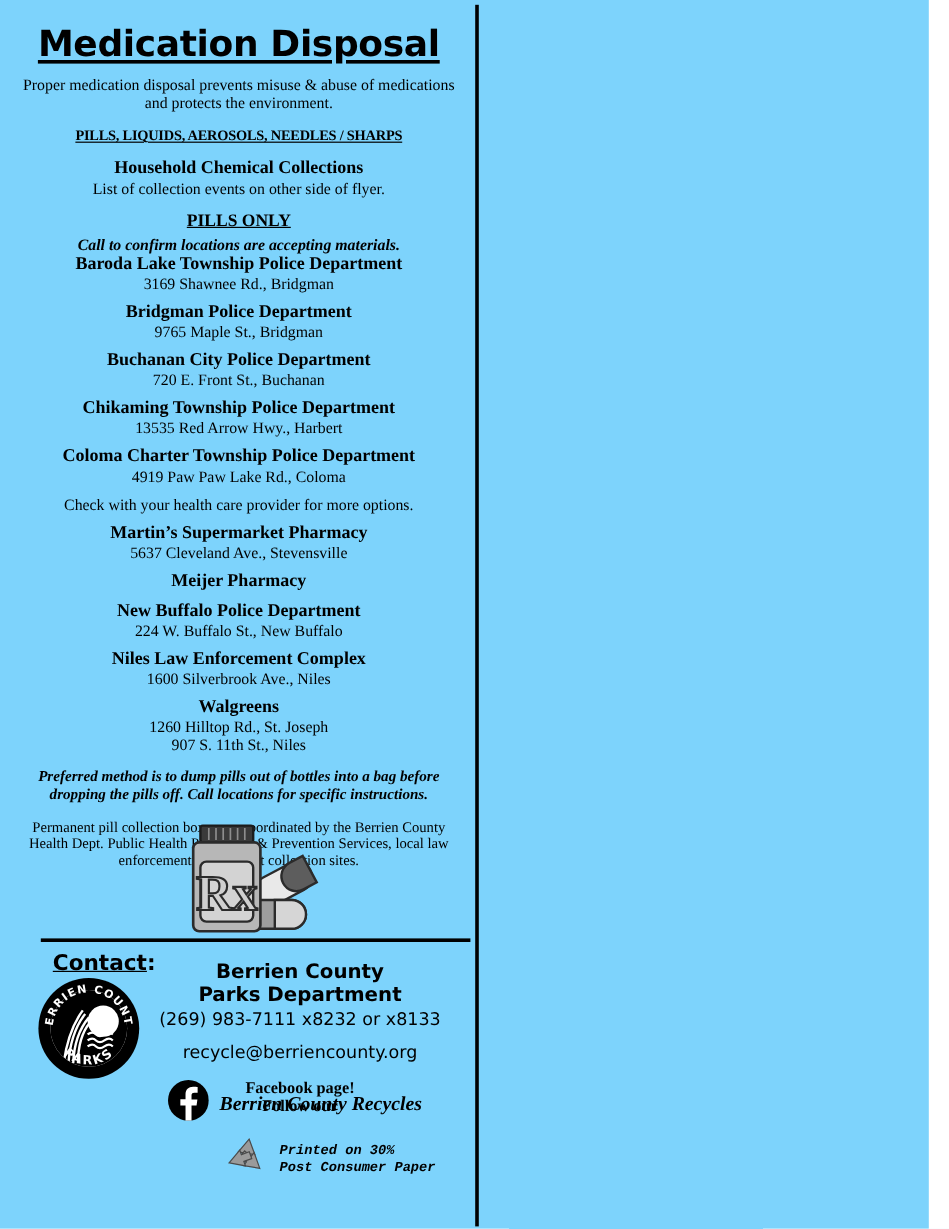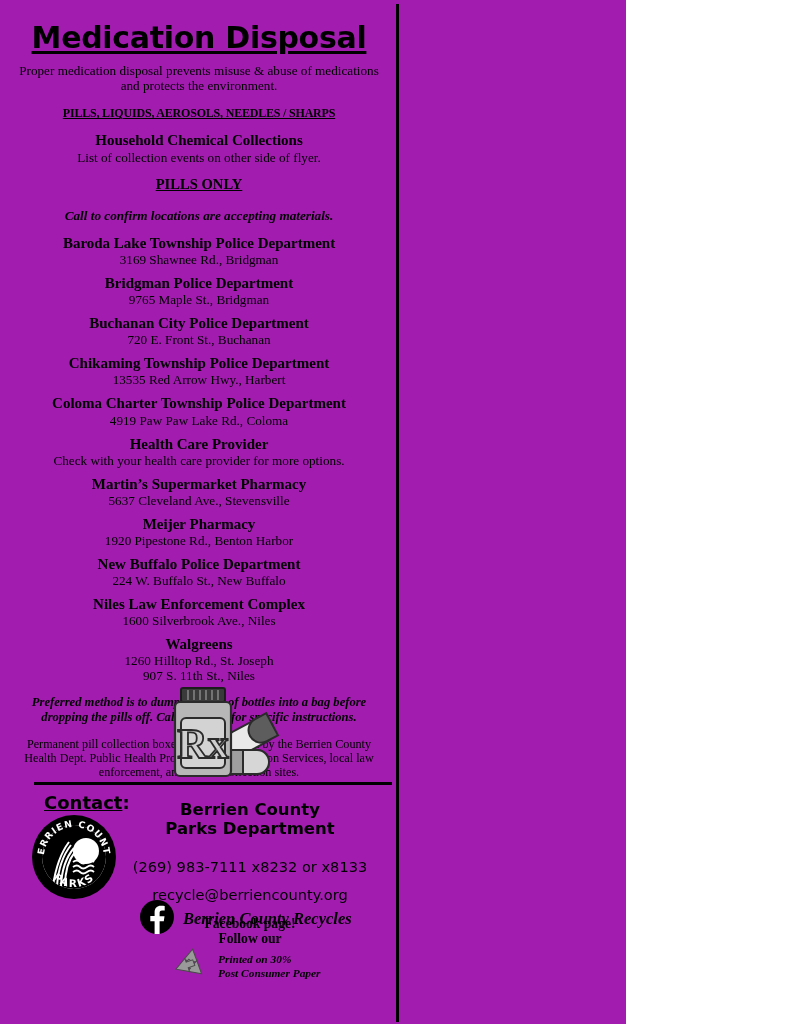--- a/index.html
+++ b/index.html
@@ -2,23 +2,23 @@
 <html><head>
 <meta charset="utf-8">
 <style>
   html, body {
     margin: 0;
     padding: 0;
     background: #ffffff;
   }
   .page {
     position: relative;
-    width: 626px;
+    width: 774px;
     height: 1024px;
-    background: #a21caf;
+    background: #7dd3fc;
     color: #000000;
     font-family: "Liberation Serif", "DejaVu Serif", serif;
     overflow: hidden;
   }
   
   .col-left {
     position: absolute;
     left: 0; top: 0;
     width: 396px;
     height: 1024px;
@@ -81,39 +81,39 @@
     line-height: 1.14;
     margin: 0;
   }
   .ent-addr {
     text-align: center;
     font-size: 13.2px;
     line-height: 1.14;
     margin: 0;
   }
   .entry { margin-top: 8px; }
-  .entry-first { margin-top: 12px; }
+  .entry-first { margin-top: 1px; }
   
   .lc-inner {
     position: absolute;
     left: 18px; top: 22px;
     width: 362px;
   }
   .med-title { font-size: 30px; }
   .pills-sharps {
     text-align: center;
     font-weight: bold;
     font-size: 12px;
     text-decoration: underline;
     margin: 13px 0 0 0;
     letter-spacing: -0.2px;
   }
   .rx-img {
     position: absolute;
-    left: 155px; top: 686px;
+    left: 141px; top: 686px;
     width: 126px; height: 96px;
   }
   
   .contact-block {
     position: absolute;
     left: 0; top: 788px;
     width: 396px; height: 236px;
   }
   .contact-label {
     position: absolute;
@@ -136,21 +136,21 @@
   }
   .parks-dept {
     font-family: "DejaVu Sans", sans-serif;
     font-weight: bold;
     font-size: 16.5px;
     line-height: 1.16;
   }
   .parks-phone {
     font-family: "DejaVu Sans", sans-serif;
     font-size: 14.6px;
-    margin-top: 20px;
+    margin-top: 3px;
   }
   .parks-email {
     font-family: "DejaVu Sans", sans-serif;
     font-size: 14.6px;
     margin-top: 11px;
   }
   .follow {
     font-weight: bold;
     font-size: 13.6px;
     line-height: 1.12;
@@ -164,24 +164,25 @@
     align-items: center;
     gap: 9px;
   }
   .fb-text {
     font-weight: bold;
     font-style: italic;
     font-size: 16.5px;
   }
   .recycle-row {
     position: absolute;
-    left: 170px; top: 158px;
+    left: 185px; top: 158px;
     display: flex;
     align-items: center;
     gap: 8px;
+    font-family: Liberation Mono, monospace;
   }
   .recycle-text {
     font-weight: bold;
     font-style: italic;
     font-size: 11.4px;
     line-height: 1.22;
   }
 </style>
 </head>
 <body>
@@ -201,21 +202,21 @@
       <p class="p p-gap">Proper medication disposal prevents misuse &amp; abuse of medications and protects the environment.</p>
 
       <div class="pills-sharps">PILLS, LIQUIDS, AEROSOLS, NEEDLES / SHARPS</div>
 
       <div style="margin-top:11px;">
         <div class="ent-name">Household Chemical Collections</div>
         <div class="ent-addr">List of collection events on other side of flyer.</div>
       </div>
 
       <div class="hdr-ul" style="margin-top:11px;">PILLS ONLY</div>
-      <div class="p i b" style="font-size:13.2px;margin-top:15px;">Call to confirm locations are accepting materials.</div>
+      <div class="p i b" style="font-size:13.2px;margin-top:3px;">Call to confirm locations are accepting materials.</div>
 
       <div id="med-locations">
           <div class="entry-first">
             <div class="ent-name">Baroda Lake Township Police Department</div>
             <div class="ent-addr">3169 Shawnee Rd., Bridgman</div>
           </div>
           <div class="entry">
             <div class="ent-name">Bridgman Police Department</div>
             <div class="ent-addr">9765 Maple St., Bridgman</div>
           </div>
@@ -225,30 +226,28 @@
           </div>
           <div class="entry">
             <div class="ent-name">Chikaming Township Police Department</div>
             <div class="ent-addr">13535 Red Arrow Hwy., Harbert</div>
           </div>
           <div class="entry">
             <div class="ent-name">Coloma Charter Township Police Department</div>
             <div class="ent-addr">4919 Paw Paw Lake Rd., Coloma</div>
           </div>
           <div class="entry">
-            <div class="ent-name">Health Care Provider</div>
             <div class="ent-addr">Check with your health care provider for more options.</div>
           </div>
           <div class="entry">
             <div class="ent-name">Martin’s Supermarket Pharmacy</div>
             <div class="ent-addr">5637 Cleveland Ave., Stevensville</div>
           </div>
           <div class="entry">
             <div class="ent-name">Meijer Pharmacy</div>
-            <div class="ent-addr">1920 Pipestone Rd., Benton Harbor</div>
           </div>
           <div class="entry">
             <div class="ent-name">New Buffalo Police Department</div>
             <div class="ent-addr">224 W. Buffalo St., New Buffalo</div>
           </div>
           <div class="entry">
             <div class="ent-name">Niles Law Enforcement Complex</div>
             <div class="ent-addr">1600 Silverbrook Ave., Niles</div>
           </div>
           <div class="entry">

